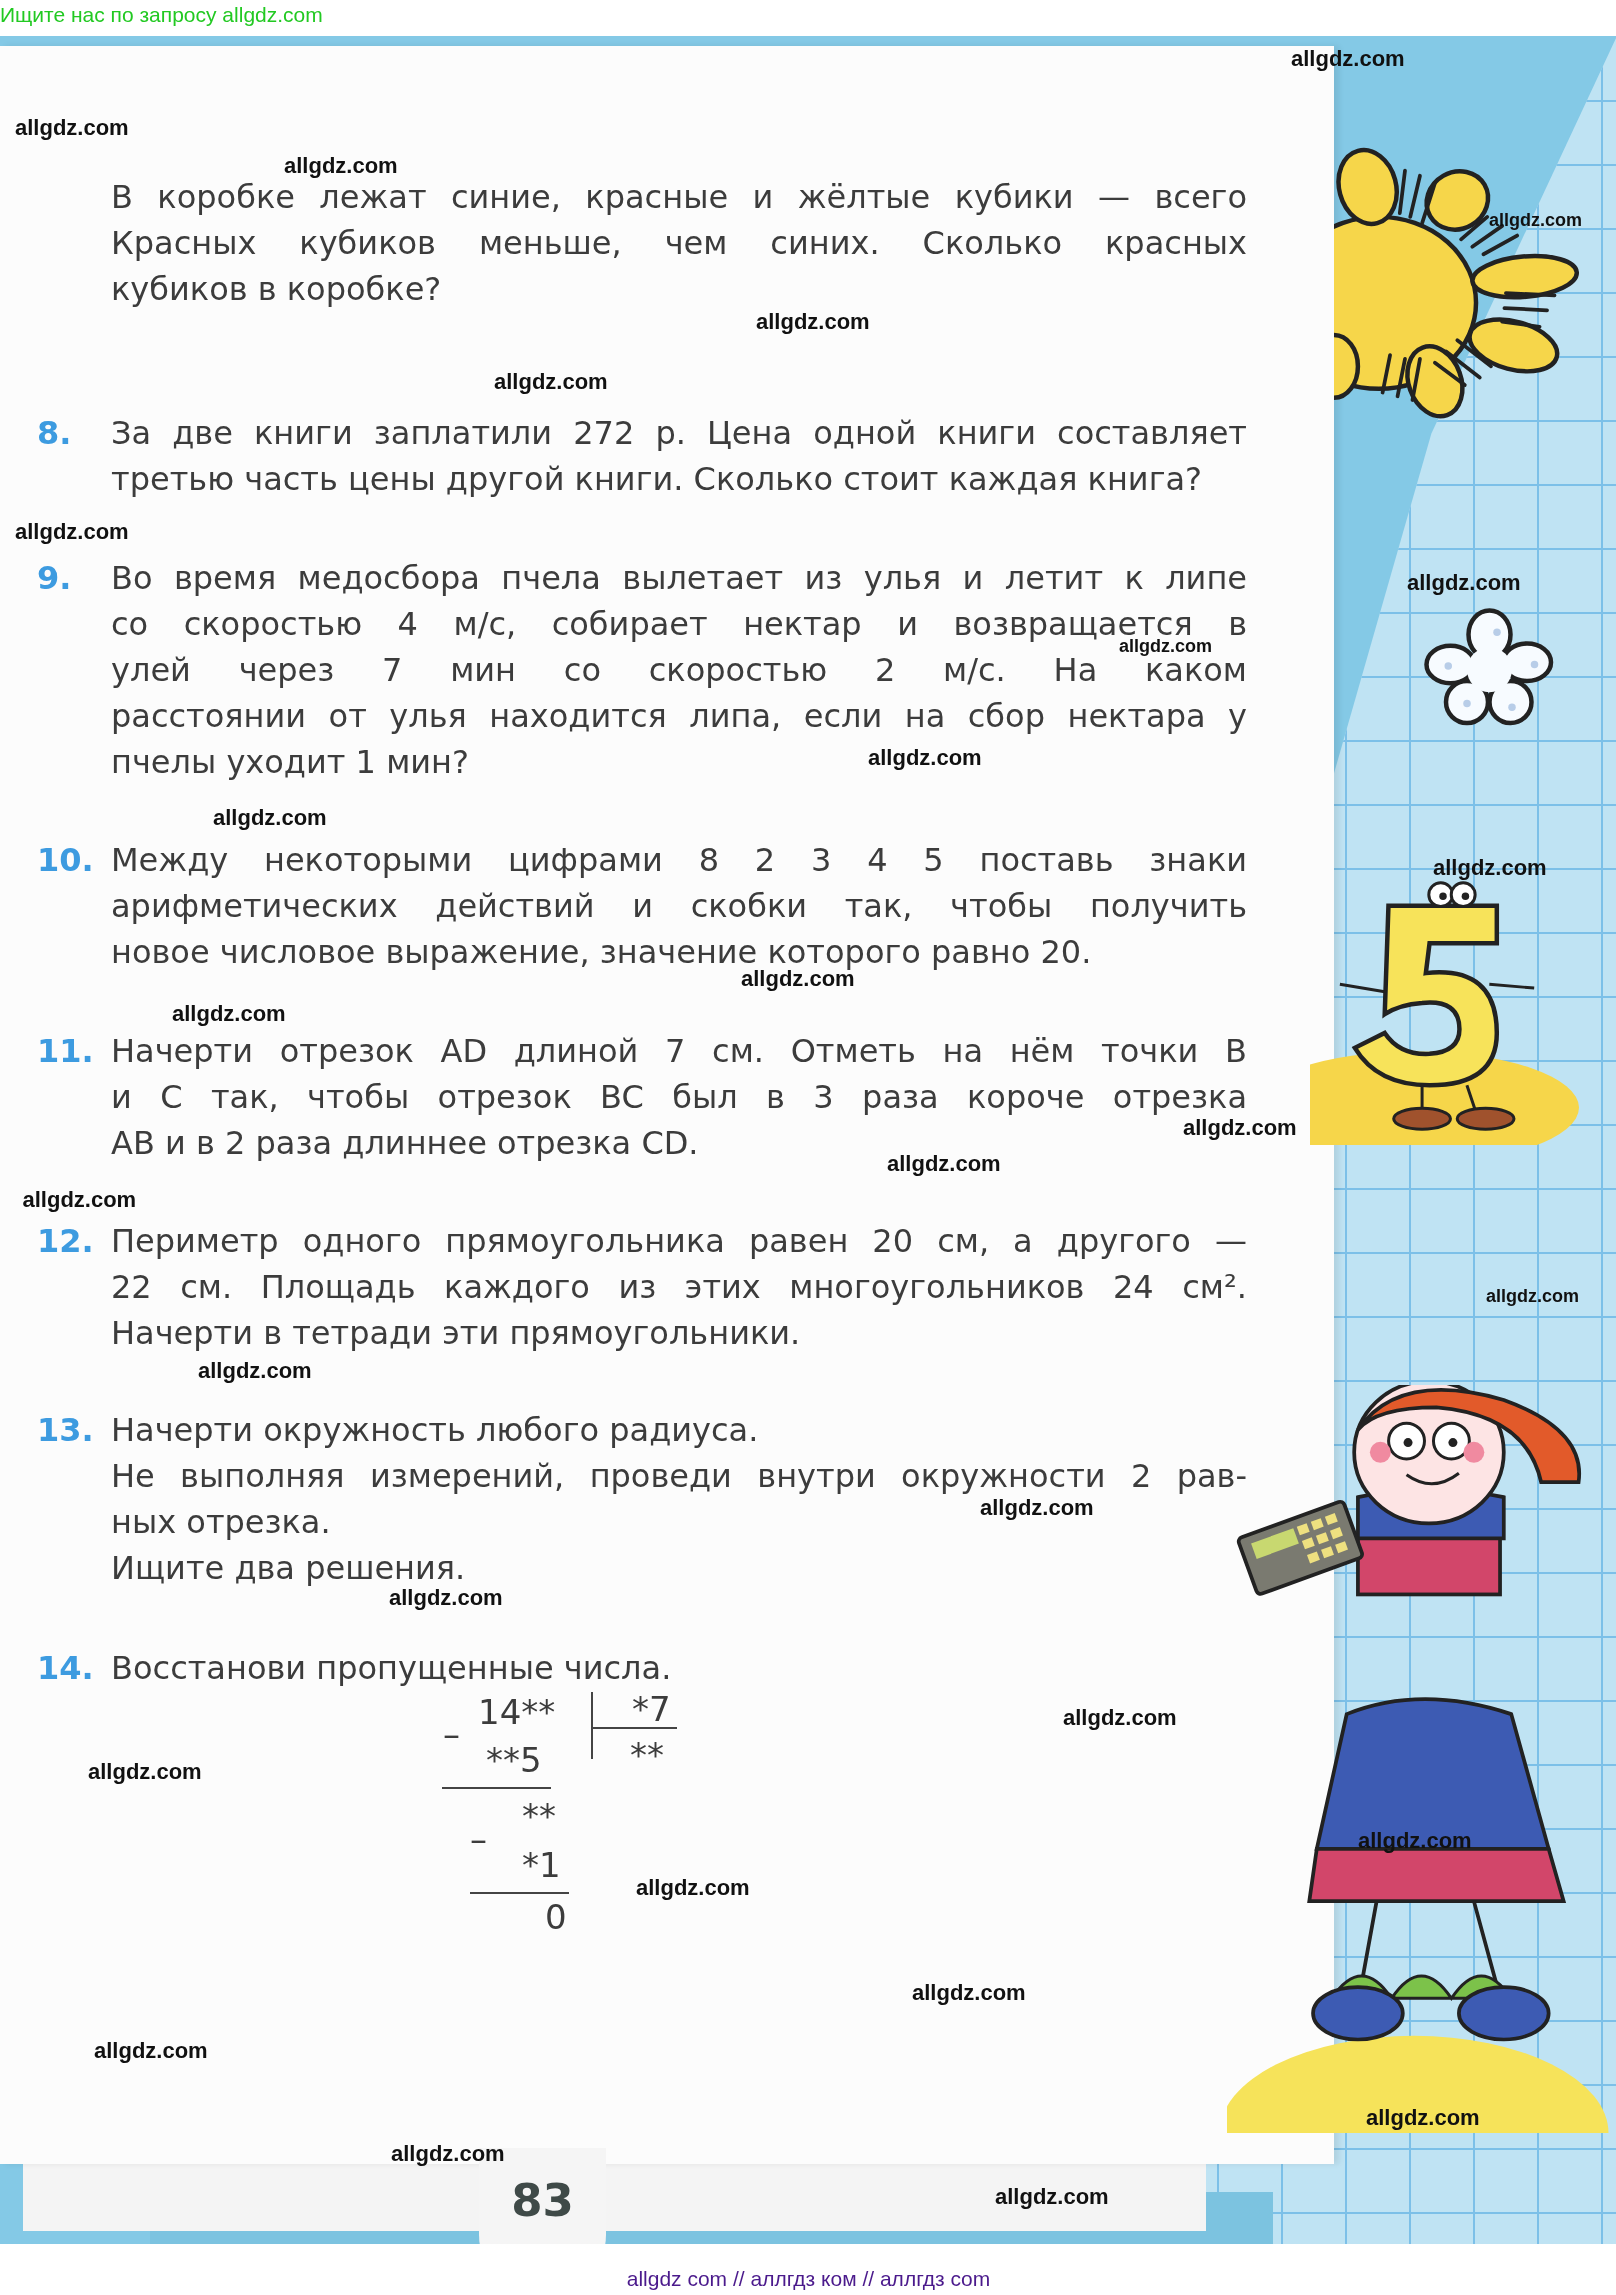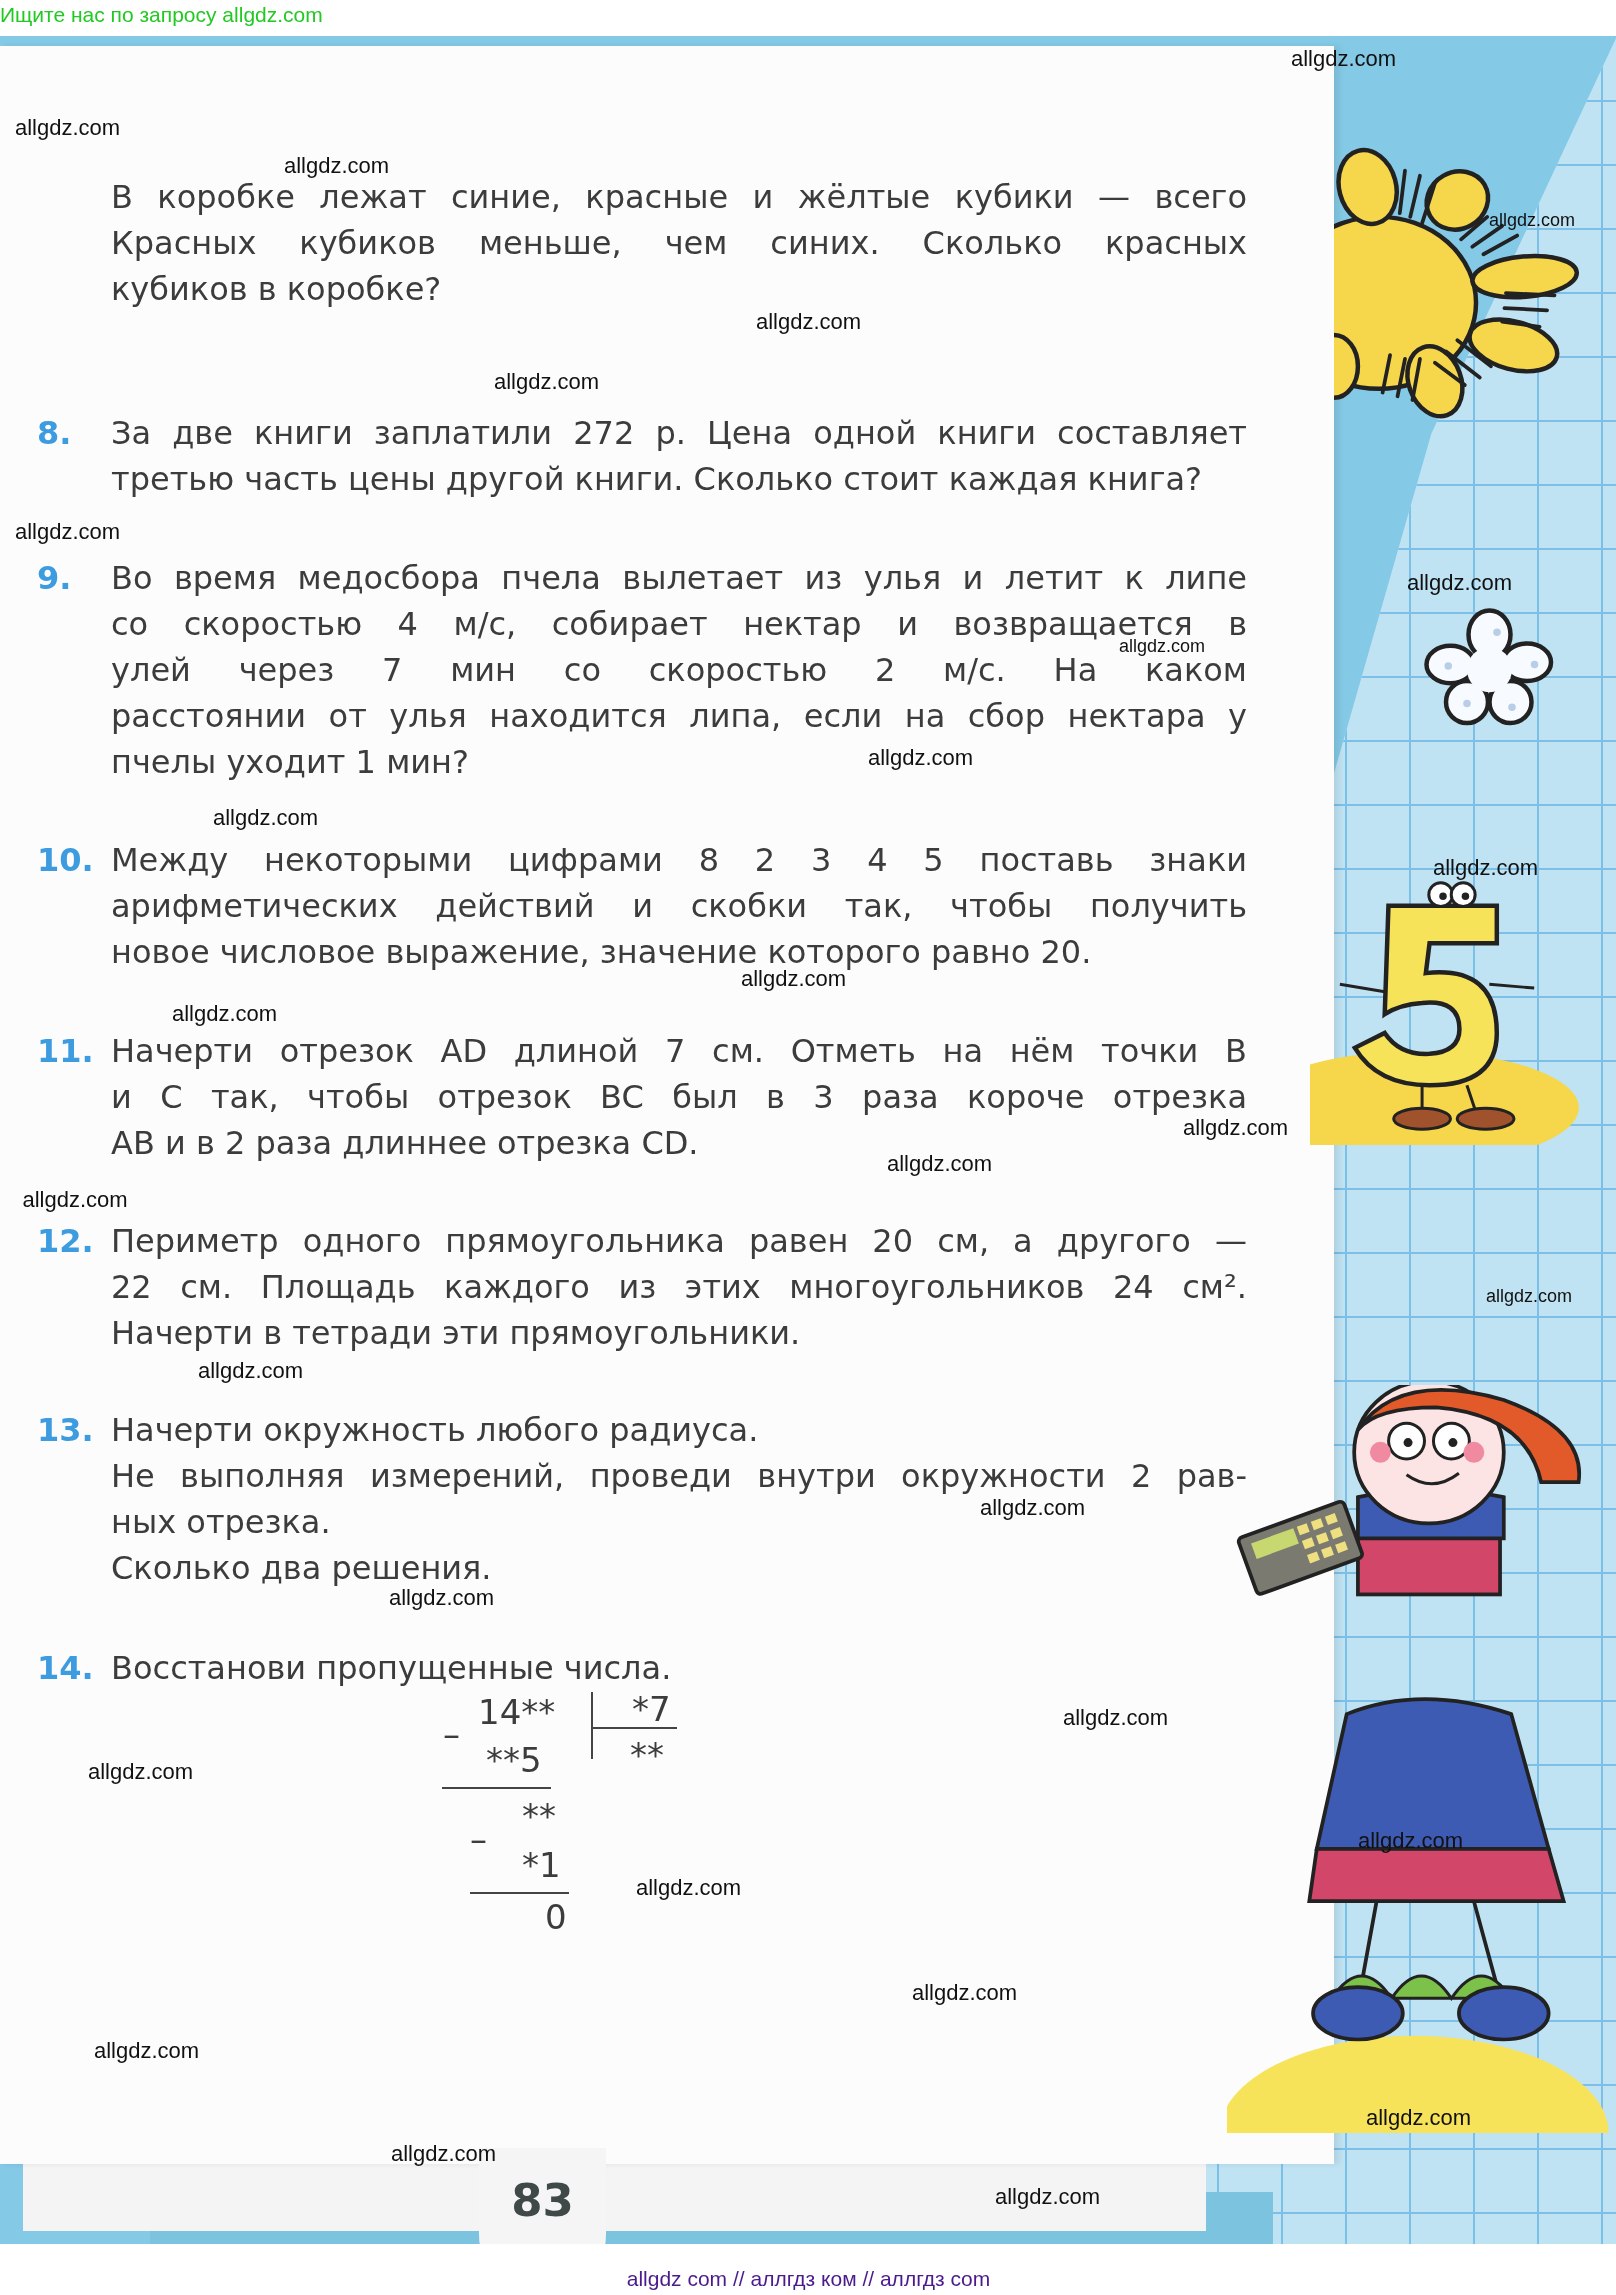--- a/index.html
+++ b/index.html
@@ -18,21 +18,21 @@
   .bottom-wedge { position:absolute; left:150px; top:2156px; width:1123px; height:60px; background:#7cc3e0; }
   .card { position:absolute; left:0; top:46px; width:1334px; height:2118px; background:#fcfcfc; box-shadow: 4.5px 0 6px rgba(0,0,0,0.08); }
   .card-lower { position:absolute; left:22.5px; top:2156px; width:1183px; height:75px; background:#f4f4f4; }
   .page-tab { position:absolute; left:479px; top:2148px; width:127px; height:150px; background:#f5f5f5; border-radius:0 0 64px 64px; }
   .page-num { position:absolute; left:479px; top:2174px; width:127px; text-align:center; font-size:45px; font-weight:bold; color:#3f4a48; font-family:"DejaVu Sans", sans-serif; }
   .task { position:absolute; left:0; width:1287px; font-family:"DejaVu Sans", sans-serif; font-size:32px; color:#3c3c3c; line-height:46px; }
   .task .num { position:absolute; left:37px; top:0; width:71px; color:#3d9be0; font-weight:bold; text-align:left; }
   .task .lines { position:absolute; left:111px; width:1136px; }
   .task .line { display:block; white-space:nowrap; text-align:justify; text-align-last:justify; height:46px; }
   .task .line.last { text-align-last:left; }
-  .wm { position:absolute; font-family:"Liberation Sans", sans-serif; font-size:22px; color:#111; white-space:nowrap; }
+  .wm { position:absolute; font-family:"Liberation Sans", sans-serif; font-size:22px; color:#111; white-space:nowrap;font-weight:bold; }
   .wm.sm { font-size:18px; }
   .division { position:absolute; left:434px; top:1684px; width:299px; height:299px; font-family:"DejaVu Sans", sans-serif; font-size:34px; color:#3c3c3c; }
   .division .cell { position:absolute; white-space:nowrap; }
   .division .hline { position:absolute; height:2.2px; background:#444; }
   .division .vline { position:absolute; width:2.2px; background:#444; }
   .footer { position:absolute; left:0; top:2244px; width:1617px; height:52px; background:#ffffff; }
   .footer .links { position:absolute; left:0; width:1617px; top:23px; text-align:center; font-size:21px; color:#4b1a8c; }
   
   .sun { position:absolute; left:1334px; top:142px; width:299px; height:374px; }
   .flower { position:absolute; left:1422px; top:606px; width:135px; height:120px; }
@@ -204,21 +204,21 @@
     <span class="line last">Начерти в тетради эти прямоугольники.</span>
   </div>
 </div>
 
 <div class="task" style="top:1407px;">
   <span class="num">13.</span>
   <div class="lines">
     <span class="line last">Начерти окружность любого радиуса.</span>
     <span class="line">Не выполняя измерений, проведи внутри окружности 2 рав-</span>
     <span class="line last">ных отрезка.</span>
-    <span class="line last">Сколько два решения.</span>
+    <span class="line last">Ищите два решения.</span>
   </div>
 </div>
 
 <div class="task" style="top:1645px;">
   <span class="num">14.</span>
   <div class="lines">
     <span class="line last">Восстанови пропущенные числа.</span>
   </div>
 </div>
 

